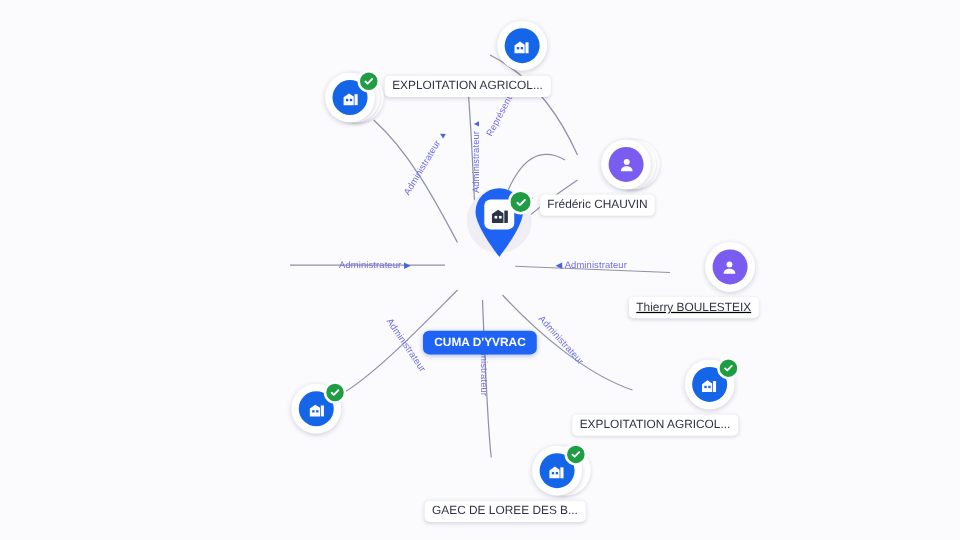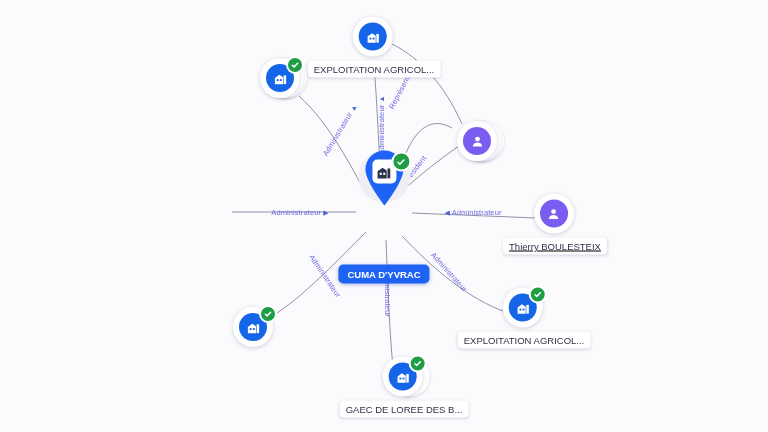--- a/index.html
+++ b/index.html
@@ -23,21 +23,21 @@
     letter-spacing:.1px;
     transform-origin:center center;
     pointer-events:none;
   }
   .edge-label .arw{color:#4a63d8;font-size:7px;}
 
   
   .node{
     position:absolute;
     transform:translate(-50%,-50%);
-    display:flex;flex-direction:column;align-items:center;
+    display:flex;flex-direction:column;align-items:flex-end;
   }
   .glyphwrap{position:relative;width:44px;height:44px;}
 
   
   .stack{position:absolute;border-radius:50%;background:#ffffff;
          box-shadow:0 1px 3px rgba(40,45,90,.18);}
   .stack.s1{width:40px;height:40px;left:8px;top:2px;}
   .stack.s2{width:40px;height:40px;left:5px;top:2px;}
 
   .disc{
@@ -217,20 +217,21 @@
       <div class="stack s2"></div>
       <div class="disc">
         <div class="inner person">
           <svg width="15" height="15" viewBox="0 0 24 24" xmlns="http://www.w3.org/2000/svg">
             <circle cx="12" cy="8" r="3.8" fill="#ffffff"></circle>
             <path d="M4.5 20c0-4.2 3.4-6.4 7.5-6.4s7.5 2.2 7.5 6.4z" fill="#ffffff"></path>
           </svg>
         </div>
       </div>
     </div>
+    <div class="cap">Frédéric CHAUVIN</div>
   </div>
 
 
   <div class="node" style="left:555px;top:223px;text-decoration:underline;">
     <div class="glyphwrap">
       <div class="disc">
         <div class="inner person">
           <svg width="15" height="15" viewBox="0 0 24 24" xmlns="http://www.w3.org/2000/svg">
             <circle cx="12" cy="8" r="3.8" fill="#ffffff"></circle>
             <path d="M4.5 20c0-4.2 3.4-6.4 7.5-6.4s7.5 2.2 7.5 6.4z" fill="#ffffff"></path>

